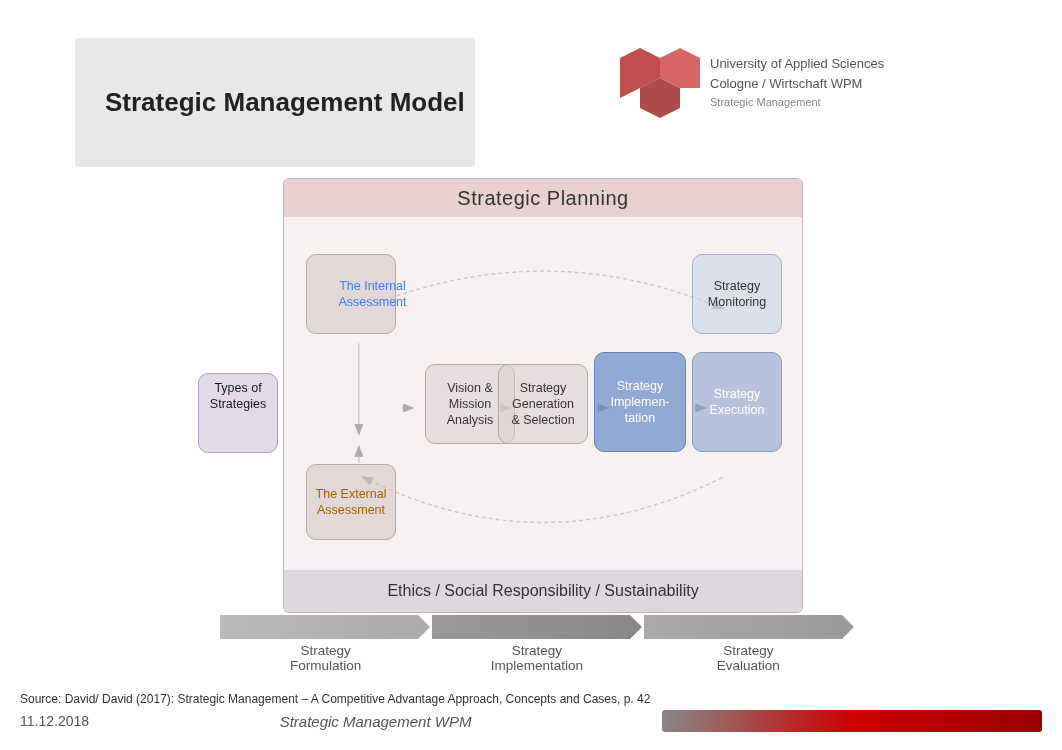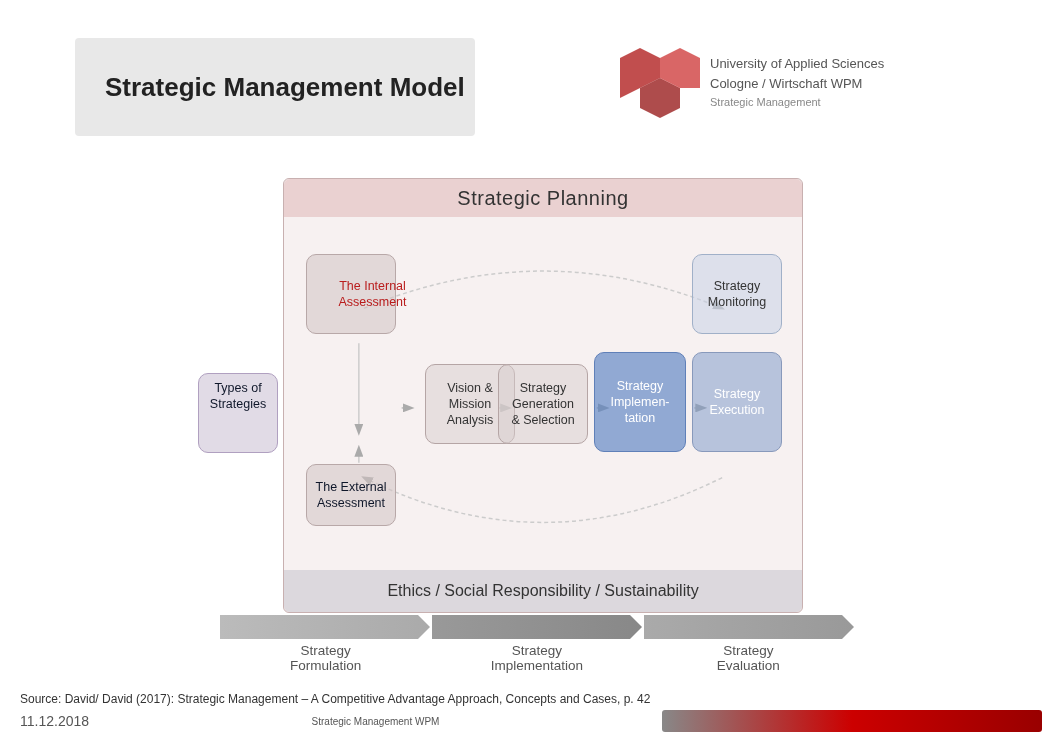--- a/index.html
+++ b/index.html
@@ -11,21 +11,21 @@
       overflow: hidden;
       position: relative;
     }
 
     
     .header-box {
       position: absolute;
       top: 38px;
       left: 75px;
       width: 400px;
-      height: 98px;
+      height: 129px;
       background: #e8e8e8;
       border-radius: 4px;
       display: flex;
       align-items: center;
       padding-left: 30px;
     }
     .header-title {
       font-size: 26px;
       font-weight: bold;
       color: #222;
@@ -112,22 +112,23 @@
     .footer-bottom {
       display: flex;
       align-items: center;
       justify-content: space-between;
     }
     .footer-date {
       font-size: 14px;
       color: #555;
     }
     .footer-subtitle {
-      font-size: 10px;
+      font-size: 15px;
       color: #555;
+      font-style: italic;
     }
     .footer-brand {
       height: 22px;
       width: 380px;
       background: linear-gradient(90deg, #888 0%, #c00 50%, #900 100%);
       border-radius: 3px;
     }
 
     
     .diagram-svg {
@@ -208,21 +209,21 @@
 
     <path d="M 75 165 L 75 255" stroke="#ccc" stroke-width="1.5" fill="none" marker-end="url(#arrowhead)"></path>
     <path d="M 75 285 L 75 270" stroke="#ccc" stroke-width="1.5" fill="none" marker-end="url(#arrowhead)"></path>
 
     <path d="M 118 230 L 128 230" stroke="#bbb" stroke-width="1.5" fill="none" marker-end="url(#arrowhead)"></path>
     <path d="M 216 230 L 226 230" stroke="#bbb" stroke-width="1.5" fill="none" marker-end="url(#arrowhead)"></path>
     <path d="M 314 230 L 324 230" stroke="#bbb" stroke-width="1.5" fill="none" marker-end="url(#arrowhead)"></path>
     <path d="M 412 230 L 422 230" stroke="#bbb" stroke-width="1.5" fill="none" marker-end="url(#arrowhead)"></path>
   </svg>
 
-  <div class="node" style="left:22px; top:75px; width:90px; height:80px; background:rgba(210,195,195,0.55); border:1.5px solid #b8a8a8; color:#b91c1c;padding-left:48px;">
+  <div class="node" style="left:22px; top:75px; width:90px; height:80px; background:rgba(210,195,195,0.55); border:1.5px solid #b8a8a8; color:#3b82f6;padding-left:48px;">
     <span>The Internal<br>Assessment</span>
   </div>
 
   <div class="node" style="left:118px; top:185px; width:90px; height:80px; background:rgba(215,205,205,0.5); border:1.5px solid #b5a5a5; color:#333;margin-left:23px;">
     <span>Vision &amp;<br>Mission<br>Analysis</span>
   </div>
 
   <div class="node" style="left:214px; top:185px; width:90px; height:80px; background:rgba(215,205,205,0.5); border:1.5px solid #b5a5a5; color:#333;">
     <span>Strategy<br>Generation<br>&amp; Selection</span>
   </div>
@@ -232,21 +233,21 @@
   </div>
 
   <div class="node" style="left:408px; top:173px; width:90px; height:100px; background:rgba(120,150,200,0.5); border:1.5px solid #8899bb; color:#fff;">
     <span>Strategy<br>Execution</span>
   </div>
 
   <div class="node" style="left:408px; top:75px; width:90px; height:80px; background:rgba(200,210,230,0.55); border:1.5px solid #a0b0c8; color:#333;">
     <span>Strategy<br>Monitoring</span>
   </div>
 
-  <div class="node" style="left:22px; top:285px; width:90px; height:62px; background:rgba(210,195,195,0.55); border:1.5px solid #b8a8a8; color:#0f172a;">
+  <div class="node" style="left:22px; top:285px; width:90px; height:76px; background:rgba(210,195,195,0.55); border:1.5px solid #b8a8a8; color:#a16207;">
     <span>The External<br>Assessment</span>
   </div>
 
 </div>
 
 <div class="node node-types" style="position:absolute; left:198px; top:373px; width:80px; height:80px; background:rgba(200,190,210,0.55); border:1.5px solid #b0a0c0; color:#0f172a; border-radius:10px; display:flex; align-items:flex-start; justify-content:center; text-align:center; font-size:12.5px; line-height:1.3;">
   <span>Types of<br>Strategies</span>
 </div>
 
 <div style="position:absolute; top:615px; left:220px; width:634px;">

